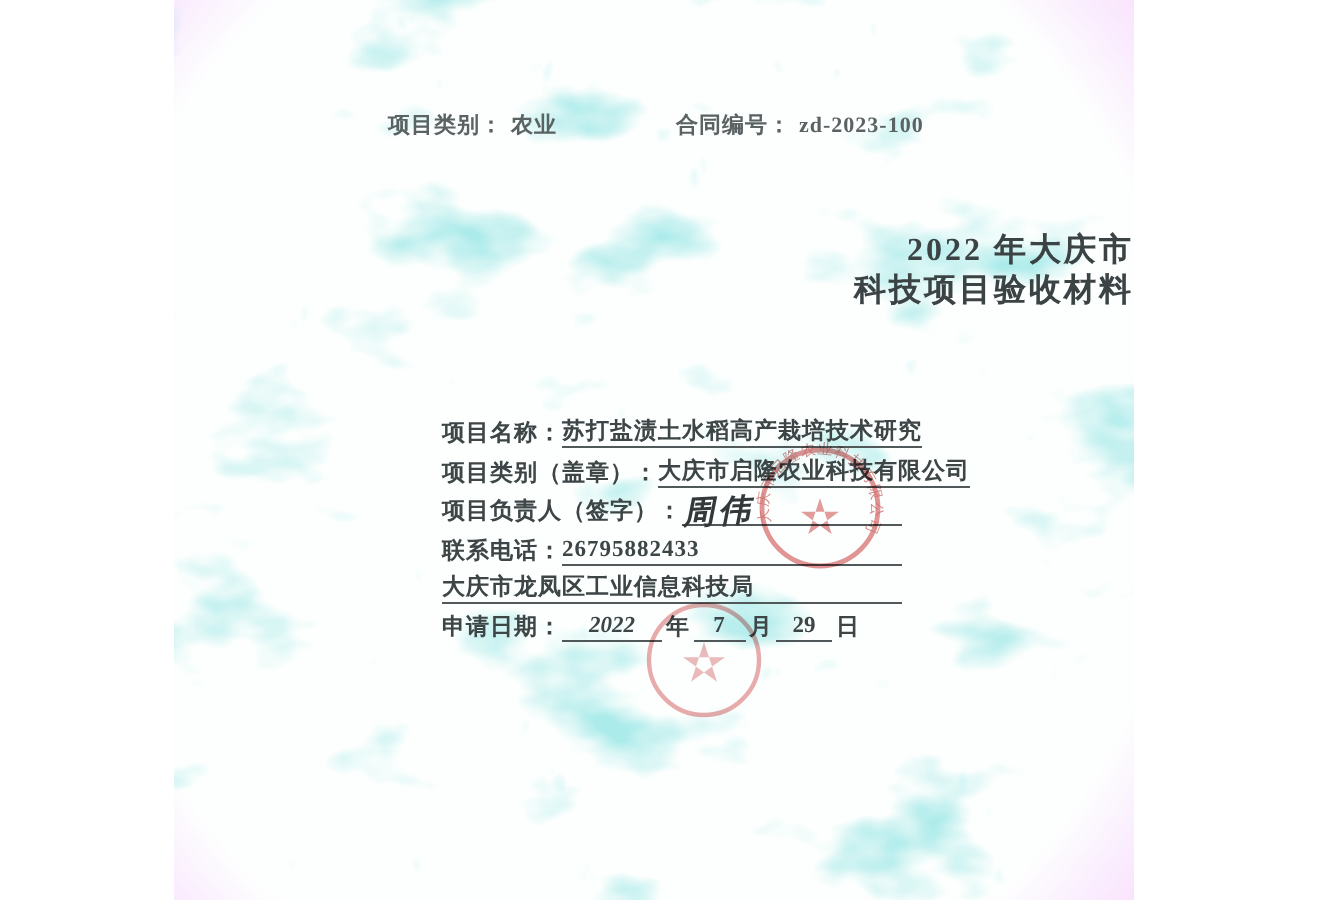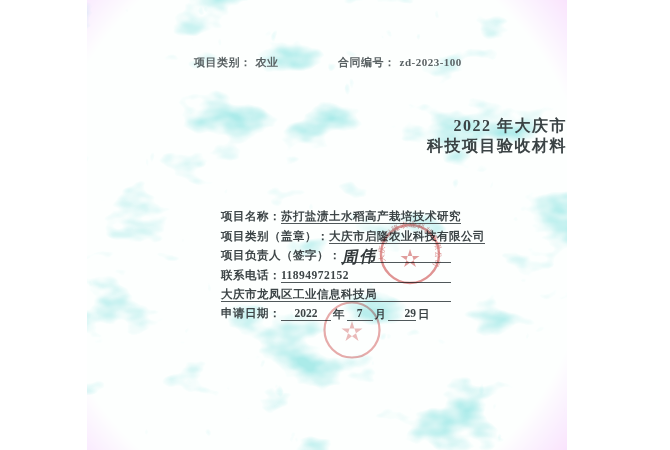--- a/index.html
+++ b/index.html
@@ -26,21 +26,21 @@
     font-size:16px;line-height:20px;font-weight:bold;color:#3b4345;letter-spacing:1.5px;}
 
   .form{position:absolute;left:134px;top:205px;width:230px;color:#3d4547;}
   .frow{display:flex;align-items:flex-end;height:19.4px;font-size:11.5px;font-weight:bold;}
   .flabel{white-space:nowrap;letter-spacing:0.5px;margin-top:24px;}
   .fval{flex:1;border-bottom:1px solid #50585a;line-height:14px;
     white-space:nowrap;letter-spacing:0.5px;}
   .sig{display:inline-block;font-size:16px;font-style:italic;font-weight:bold;
     letter-spacing:2px;color:#33393b;transform:rotate(-3deg) translateY(3px);}
   .dval{display:inline-block;text-align:center;border-bottom:1px solid #50585a;line-height:14px;}
-  .dy{width:50px;} .dm{width:26px;} .dd{width:28px;text-align:right;}
+  .dy{width:50px;font-style:italic;} .dm{width:26px;} .dd{width:28px;}
   .dunit{margin:0 2px;line-height:14px;}
 
   .seal{position:absolute;mix-blend-mode:multiply;opacity:0.85;}
   .seal1{left:290px;top:221px;}
   .seal2{left:234px;top:299px;opacity:0.7;}
 </style>
 </head>
 <body>
 
 <div class="canvas">
@@ -89,21 +89,21 @@
           <span class="fval">大庆市启隆农业科技有限公司</span>
         </div>
 
         <div class="frow">
           <span class="flabel">项目负责人（签字）：</span>
           <span class="fval"><span class="sig">周伟</span></span>
         </div>
 
         <div class="frow">
           <span class="flabel">联系电话：</span>
-          <span class="fval">11894972152</span>
+          <span class="fval">26795882433</span>
         </div>
 
         <div class="frow">
           <span class="fval">大庆市龙凤区工业信息科技局</span>
         </div>
 
         <div class="frow">
           <span class="flabel">申请日期：</span>
           <span class="dval dy">2022</span>
           <span class="dunit">年</span>

